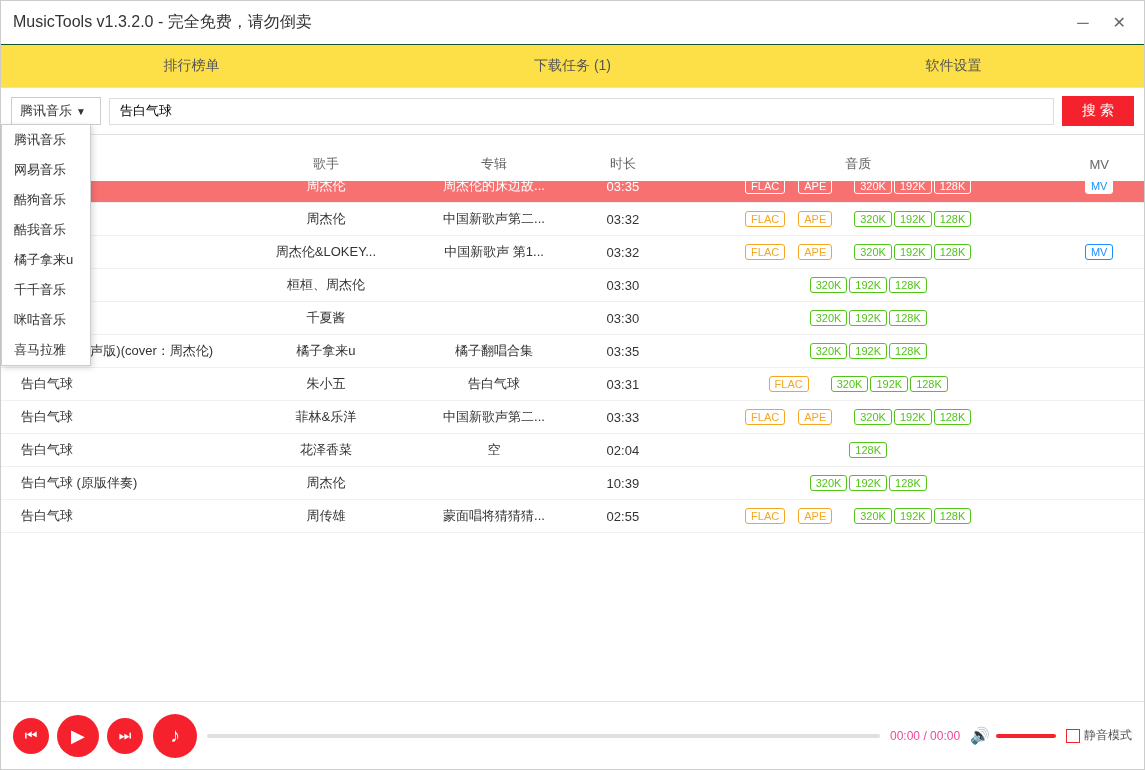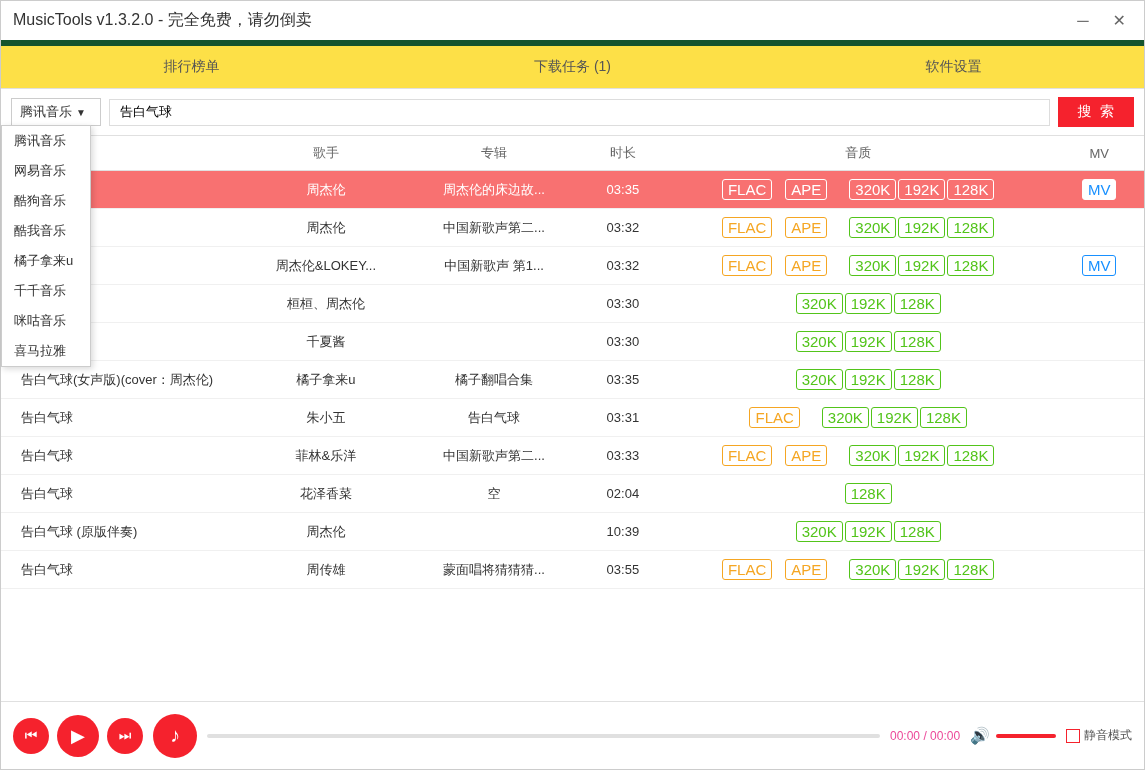--- a/index.html
+++ b/index.html
@@ -1,55 +1,55 @@
 <!DOCTYPE html>
 <html><head>
   <meta charset="utf-8">
   <style>
     * { box-sizing: border-box; margin: 0; padding: 0; }
     body { font-family: 'Microsoft YaHei', SimHei, sans-serif; font-size: 13px; background: #f0f0f0; width: 1145px; height: 770px; overflow: hidden; }
 
     .window { width: 1145px; height: 770px; background: #fff; border: 1px solid #ccc; display: flex; flex-direction: column; }
 
     
-    .title-bar { background: #fff; padding: 8px 12px; display: flex; align-items: center; justify-content: space-between; border-bottom: 6px solid #14532d; min-height: 44px; }
+    .title-bar { background: #fff; padding: 8px 12px; display: flex; align-items: center; justify-content: space-between; border-bottom: 1px solid #14532d; min-height: 44px; }
     .title-text { font-size: 16px; color: #333; font-weight: normal; }
     .title-controls { display: flex; gap: 12px; }
     .title-btn { background: none; border: none; cursor: pointer; font-size: 16px; color: #666; padding: 2px 6px; }
 
     
     .nav-tabs { display: flex; border-bottom: 1px solid #e0e0e0; background: #fde047; }
     .nav-tab { flex: 1; text-align: center; padding: 12px 0; cursor: pointer; color: #555; font-size: 14px; position: relative; }
     .nav-tab.active { color: #f5222d; }
     .nav-tab.active::after { content: ''; position: absolute; bottom: 0; left: 20%; right: 20%; height: 2px; background: #f5222d; }
 
     
     .search-bar { display: flex; align-items: center; padding: 8px 10px; border-bottom: 1px solid #e0e0e0; background: #fff; gap: 8px; }
     .source-dropdown { display: flex; align-items: center; background: #fff; border: 1px solid #ccc; padding: 4px 8px; cursor: pointer; font-size: 13px; color: #333; position: relative; min-width: 90px; }
     .source-dropdown .arrow { margin-left: 4px; font-size: 10px; }
     .search-input { flex: 1; border: 1px solid #ddd; padding: 5px 10px; font-size: 13px; outline: none; }
-    .search-btn { background: #f5222d; color: #fff; border: none; padding: 6px 20px; cursor: pointer; font-size: 14px; font-family: Liberation Mono, monospace; }
+    .search-btn { background: #f5222d; color: #fff; border: none; padding: 6px 20px; cursor: pointer; font-size: 14px; }
 
     
     .dropdown-menu { position: absolute; top: 135px; left: 10px; background: #fff; border: 1px solid #ccc; z-index: 100; min-width: 90px; box-shadow: 2px 2px 6px rgba(0,0,0,0.15); }
     .dropdown-item { padding: 6px 12px; cursor: pointer; color: #333; font-size: 13px; }
 
     
     .table-area { flex: 1; overflow-y: auto; overflow-x: hidden; background: #fff; }
     table { width: 100%; border-collapse: collapse; }
-    thead th { background: #fff; color: #666; font-weight: normal; padding: 8px 6px; border-bottom: 1px solid #e0e0e0; text-align: center; font-size: 13px; position: sticky; top: 0; z-index: 5; }
+    thead th { background: #fff; color: #666; font-weight: normal; padding: 8px 6px; border-bottom: 1px solid #e0e0e0; text-align: center; font-size: 13px; position: sticky; top: 12px; z-index: 5; }
     thead th:first-child { padding-left: 20px; text-align: left; }
     tbody tr { border-bottom: 1px solid #f0f0f0; }
     tbody tr.selected { background: #f87171; color: #fff; }
     tbody tr.selected .badge { border-color: #fff; color: #fff; }
     tbody td { padding: 7px 6px; text-align: center; font-size: 13px; color: #333; }
     tbody tr.selected td { color: #fff; }
     tbody td:first-child { text-align: left; padding-left: 20px; }
 
-    .badge { display: inline-block; border: 1px solid; padding: 1px 5px; border-radius: 3px; font-size: 15px; cursor: pointer; margin: 1px; }
+    .badge { display: inline-block; border: 1px solid; padding: 1px 5px; border-radius: 3px; font-size: 11px; cursor: pointer; margin: 1px; }
     .badge-flac { border-color: #f5a623; color: #f5a623; }
     .badge-ape { border-color: #f5a623; color: #f5a623; margin-left: 12px; }
     .badge-320k { border-color: #52c41a; color: #52c41a; }
     .badge-192k { border-color: #52c41a; color: #52c41a; }
     .badge-128k { border-color: #52c41a; color: #52c41a; }
     .badge-mv { border-color: #1890ff; color: #1890ff; }
 
     tbody tr.selected .badge-flac { border-color: #fff; color: #fff; }
     tbody tr.selected .badge-ape { border-color: #fff; color: #fff; }
     tbody tr.selected .badge-320k { border-color: #fff; color: #fff; }
@@ -216,21 +216,21 @@
             <td class="col-artist">周杰伦</td>
             <td class="col-album"></td>
             <td class="col-duration">10:39</td>
             <td class="col-quality"><span style="display: inline-block; width: 20px;"></span><span class="badge badge-320k">320K</span><span class="badge badge-192k">192K</span><span class="badge badge-128k">128K</span></td>
             <td class="col-mv"></td>
           </tr>
           <tr>
             <td class="col-song">告白气球</td>
             <td class="col-artist">周传雄</td>
             <td class="col-album">蒙面唱将猜猜猜...</td>
-            <td class="col-duration">03:55</td>
+            <td class="col-duration">02:55</td>
             <td class="col-quality"><span class="badge badge-flac">FLAC</span><span class="badge badge-ape">APE</span><span style="display: inline-block; width: 20px;"></span><span class="badge badge-320k">320K</span><span class="badge badge-192k">192K</span><span class="badge badge-128k">128K</span></td>
             <td class="col-mv"></td>
           </tr>
         </tbody>
     </table>
   </div>
 
   <div class="player-bar">
     <div class="player-controls">
       <button class="ctrl-btn red">⏮</button>

